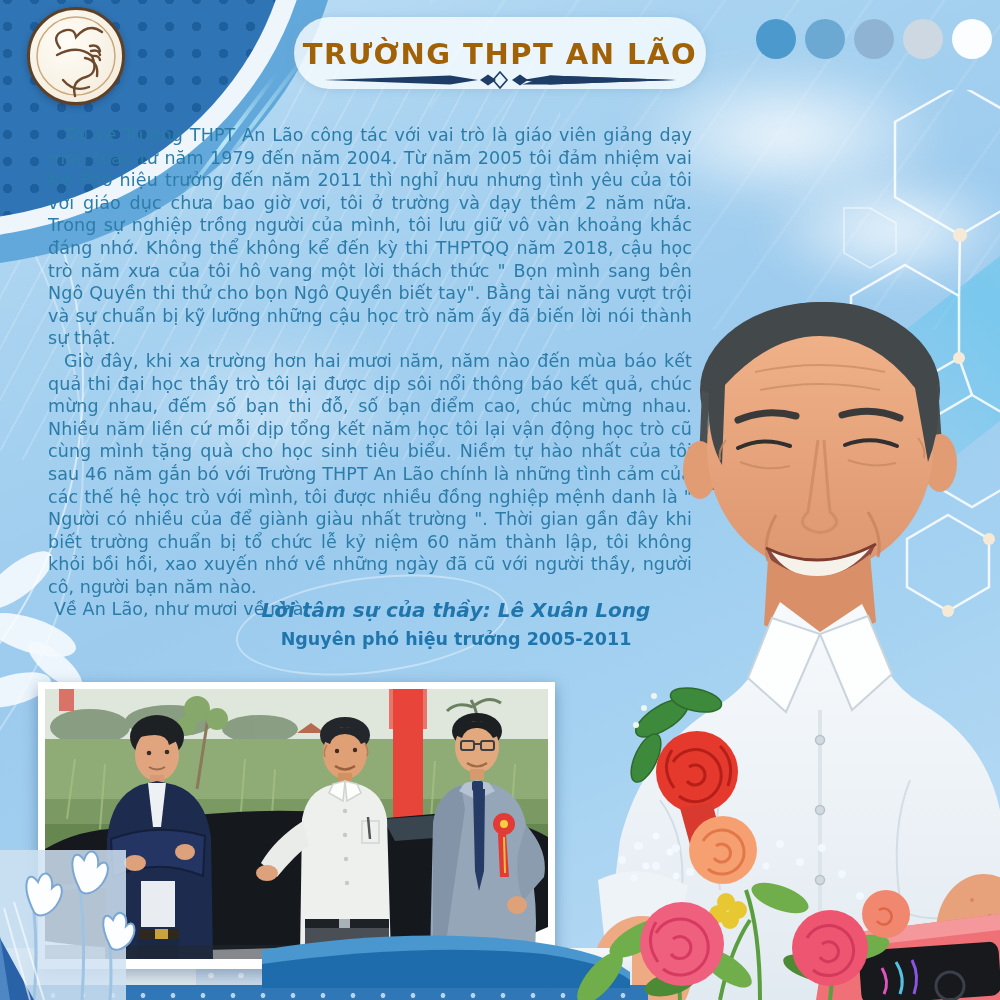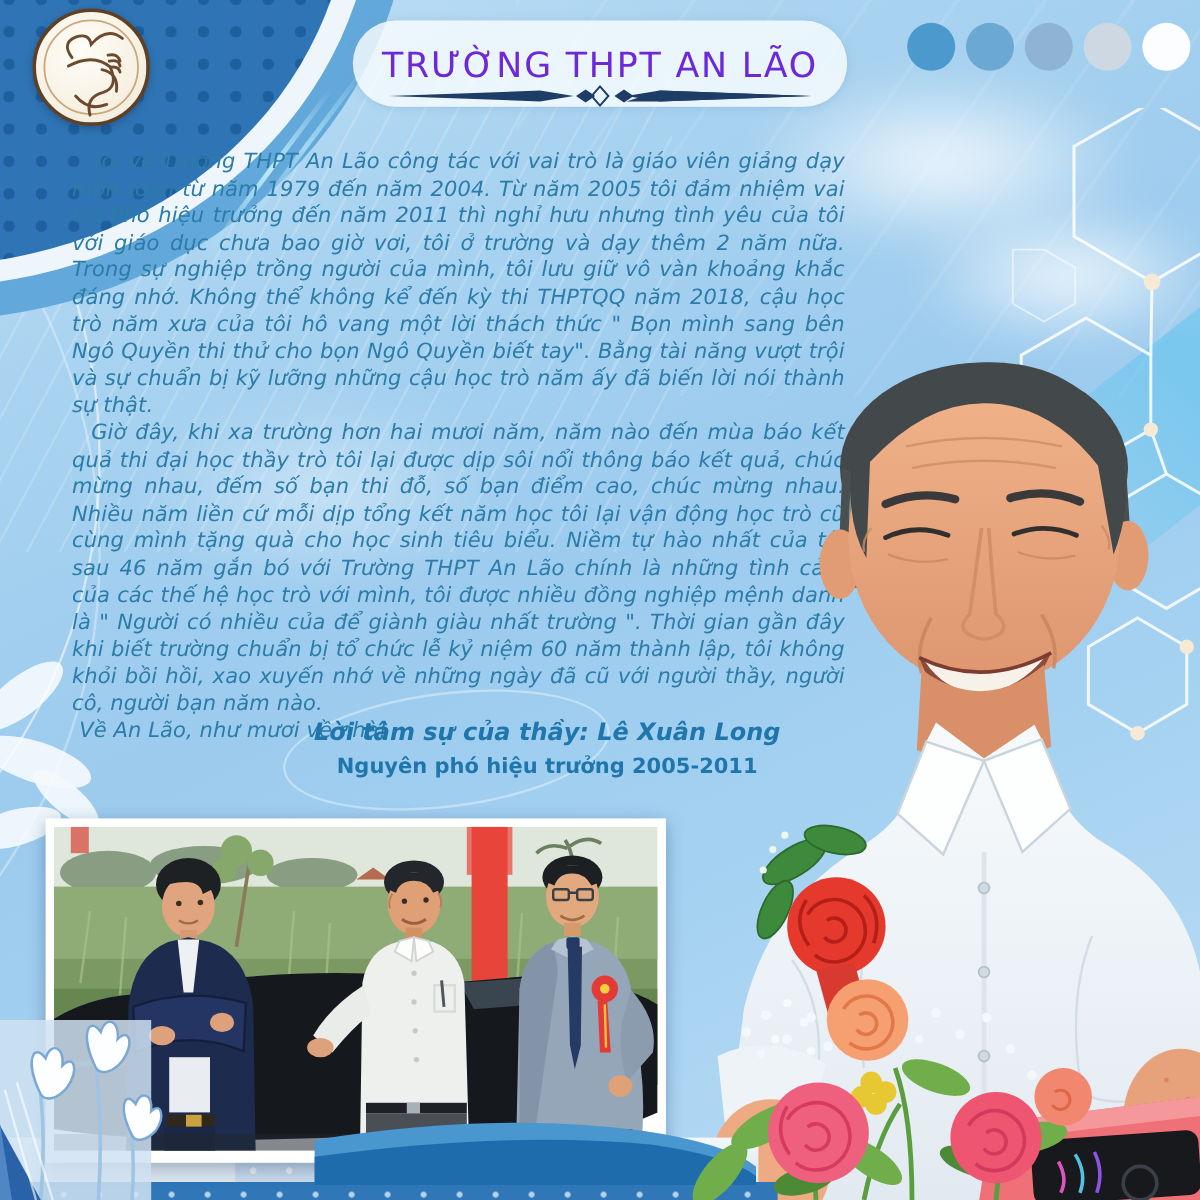--- a/index.html
+++ b/index.html
@@ -30,29 +30,29 @@
 
   
   .emblem{left:27px;top:7px;width:92px;height:92px;border-radius:50%;
        background:radial-gradient(circle at 40% 35%,#fffdf7,#f2e9d6);
        border:3px solid #5d4026;box-shadow:0 2px 6px rgba(20,40,80,.35);}
 
   
   .pill{left:294px;top:17px;width:412px;height:72px;border-radius:38px;
        background:rgba(248,252,254,.82);box-shadow:0 1px 8px rgba(120,160,200,.35);
        display:flex;flex-direction:column;align-items:center;justify-content:center;}
-  .pill h1{margin:19px 0 0 0;font-size:29px;font-weight:400;letter-spacing:1.5px;color:#6d28d9;}
+  .pill h1{margin:19px 0 0 0;font-size:29px;font-weight:700;letter-spacing:1.5px;color:#a16207;}
 
   
   .dotsrow{left:756px;top:19px;width:236px;height:42px;display:flex;gap:9px;}
   .dotsrow span{width:40px;height:40px;border-radius:50%;display:block;}
 
   
-  .testimonial{left:60px;top:124px;width:644px;color:#2b7ca8;
-       font-style:italic;font-weight:500;font-size:17.5px;line-height:22.6px;
+  .testimonial{left:48px;top:124px;width:644px;color:#2b7ca8;
+       font-weight:500;font-size:17.5px;line-height:22.6px;
        text-align:justify;letter-spacing:.1px;}
   .testimonial p{margin:0;text-indent:16px;}
   .testimonial p.last{text-indent:6px;}
 
   .attribution{left:160px;top:598px;width:592px;text-align:center;color:#1f76ad;}
   .attribution .a1{margin:0 0 7px 0;font-size:20px;font-weight:700;font-style:italic;}
   .attribution .a2{margin:0;font-size:17.5px;font-weight:700;}
 
   .swirl{left:235px;top:577px;width:270px;height:92px;border-radius:50%;
        border:2px solid rgba(255,255,255,.38);transform:rotate(-7deg);}

